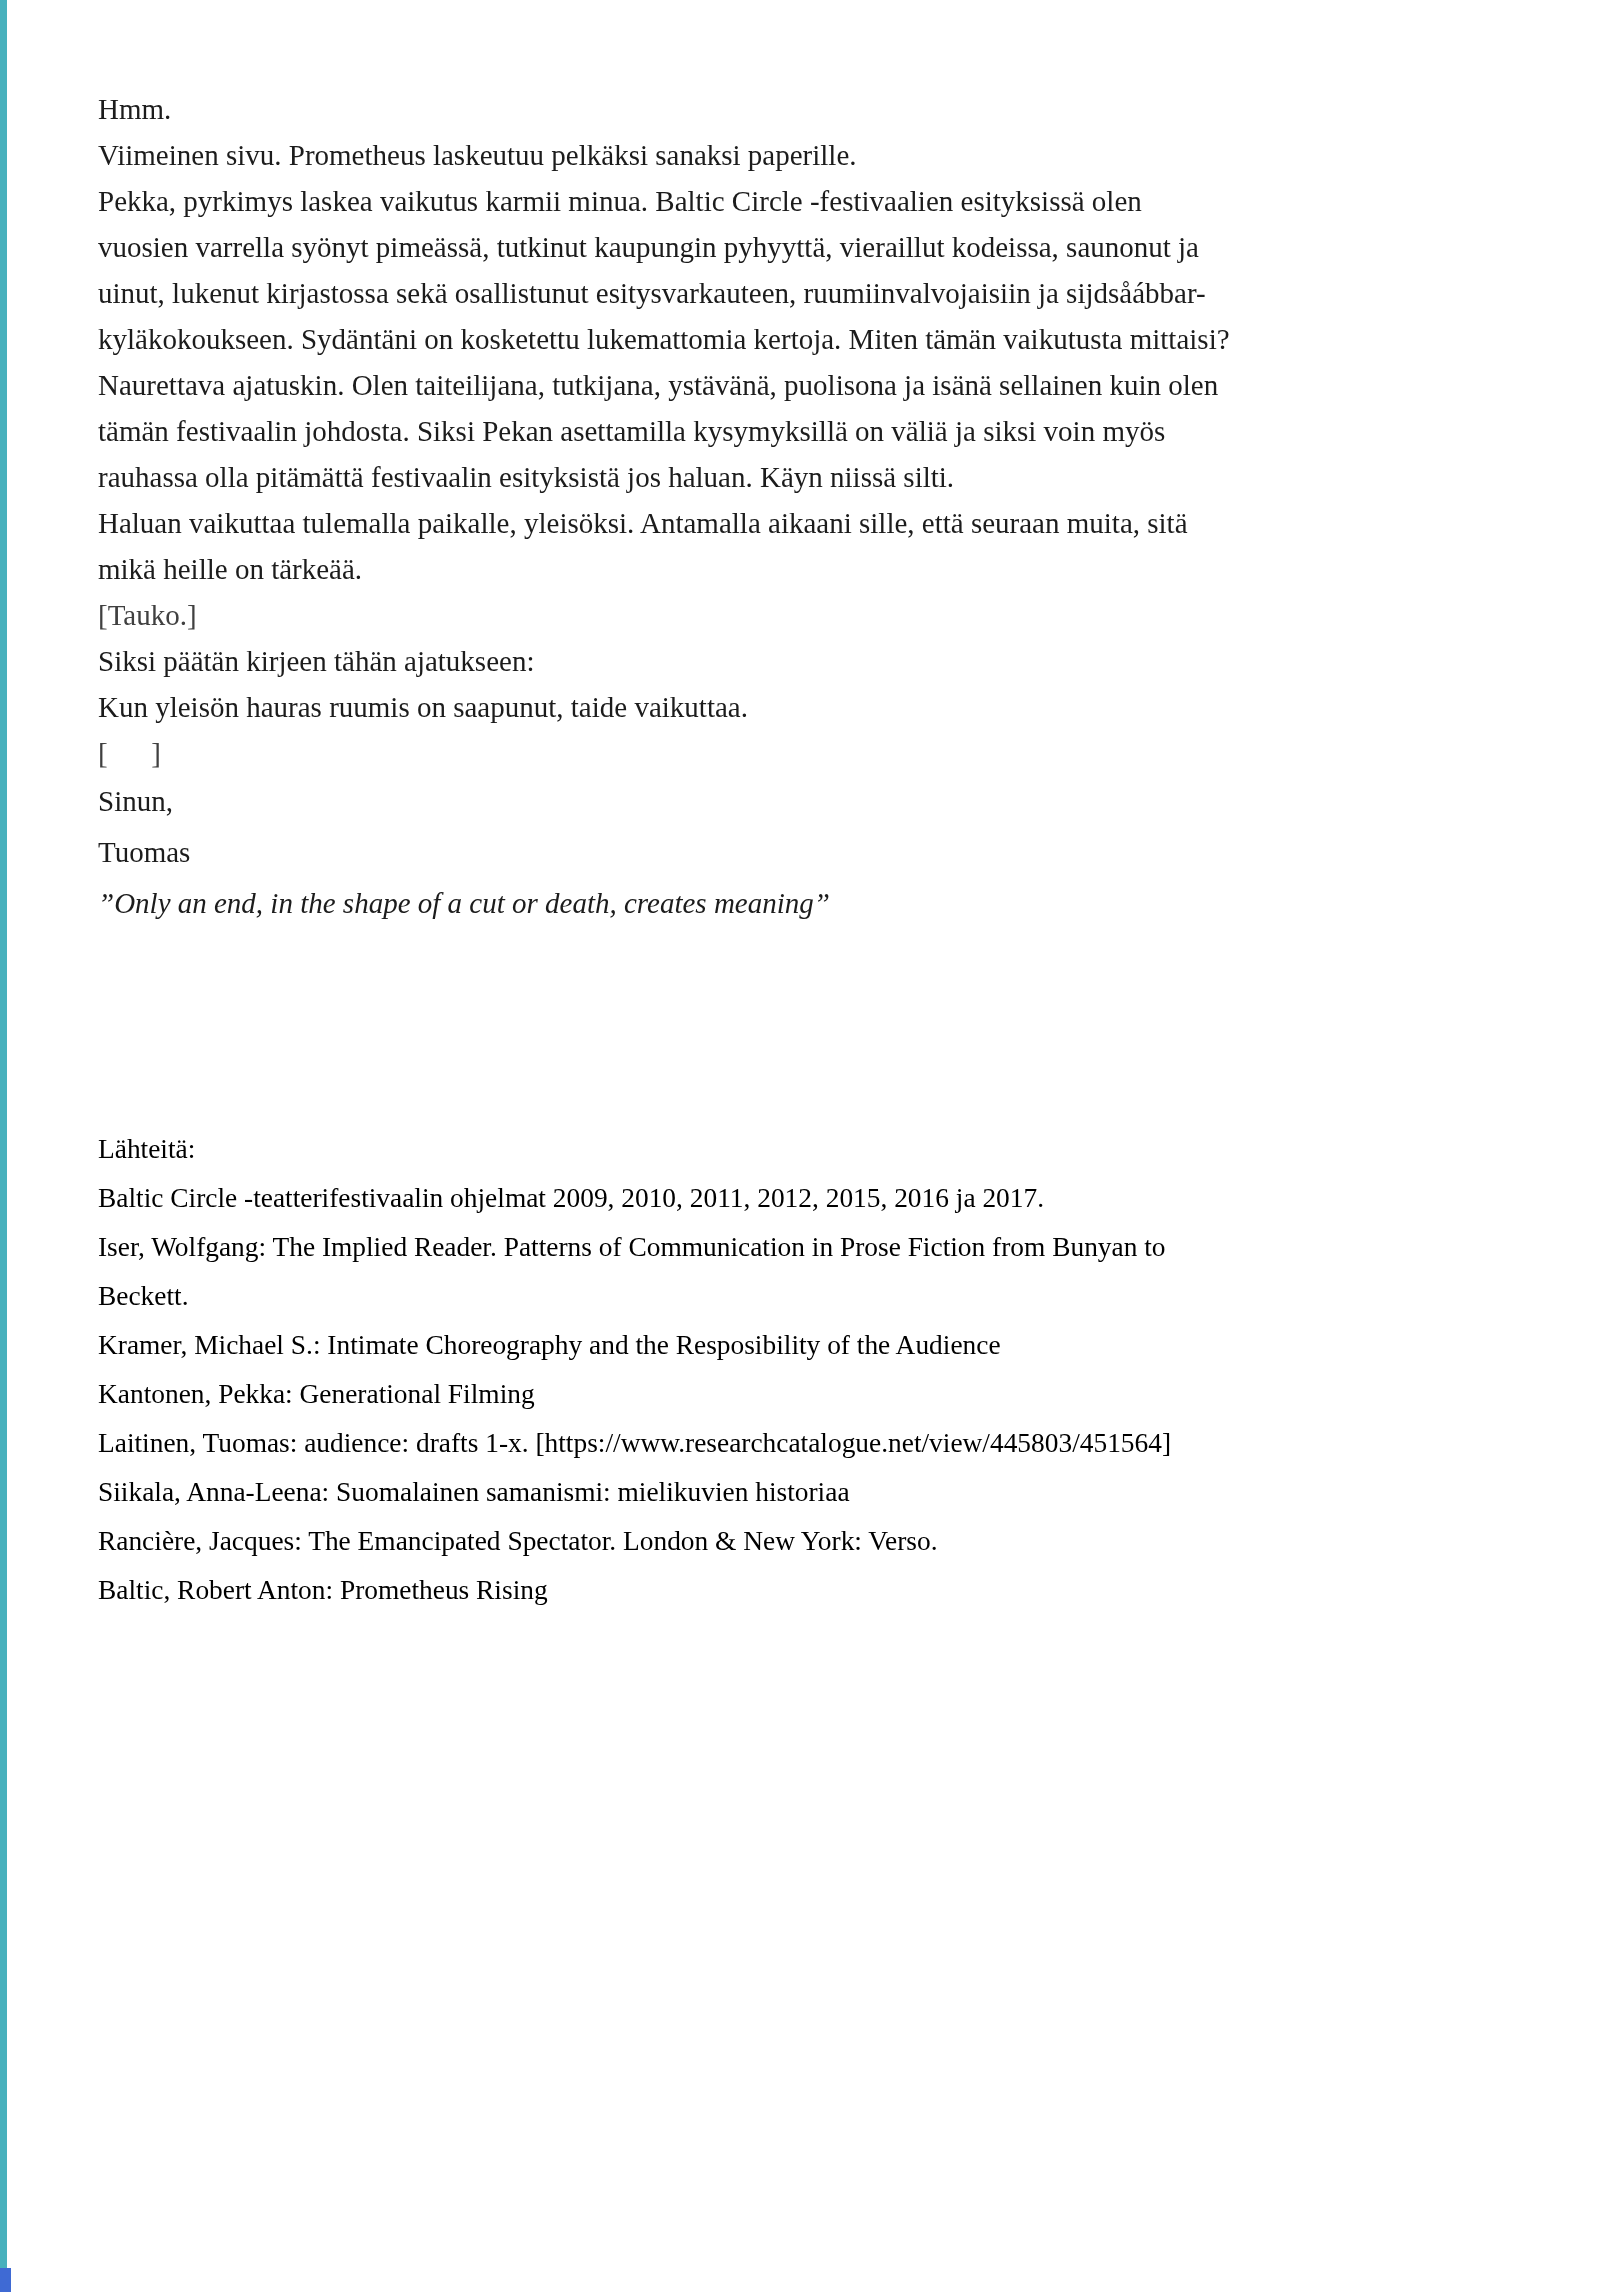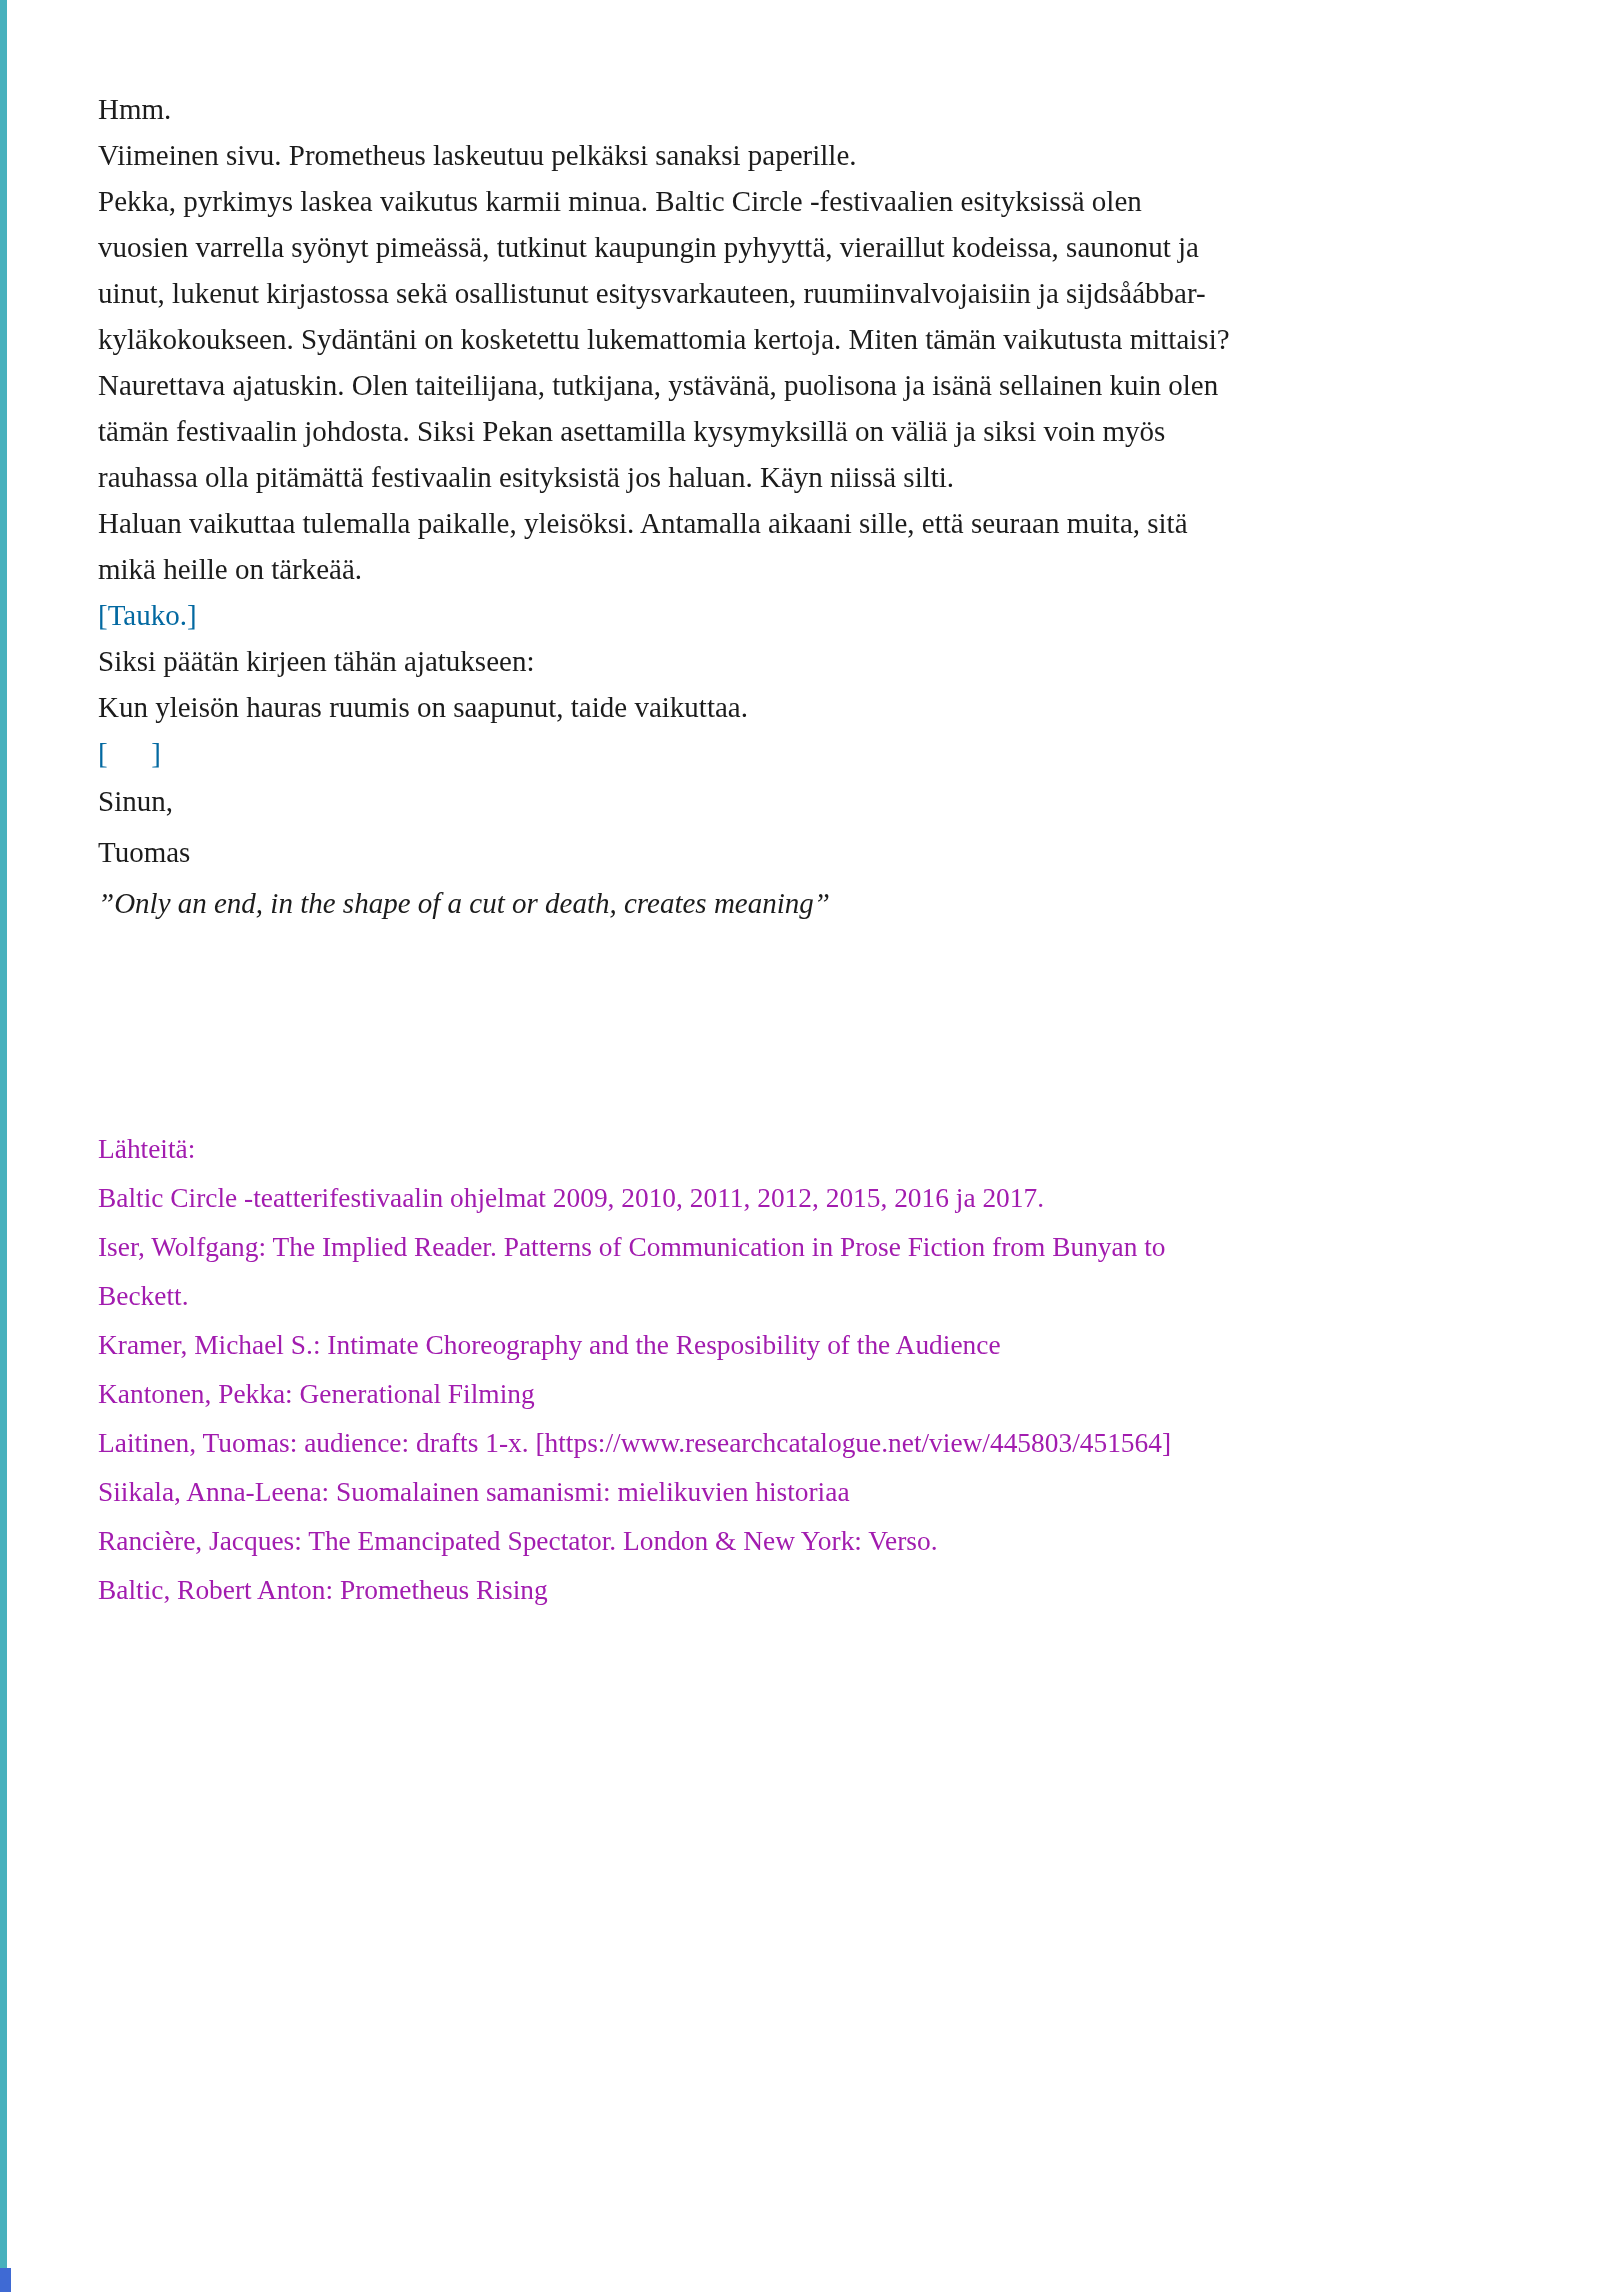--- a/index.html
+++ b/index.html
@@ -47,35 +47,35 @@
   .p-viimeinen { margin-bottom: 59px; }
   .p-pekka     { margin-bottom: 86px; }
   .p-haluan    { margin-bottom: 90px; }
   .p-tauko     { margin-bottom: 103px; }
   .p-siksi     { margin-bottom: 51px; }
   .p-yleiso    { margin-bottom: 54px; }
   .p-kun       { margin-bottom: 54px; }
   .p-bracket   { margin-bottom: 54px; }
 
   .red-mark {
-    color: #0369a1;
+    color: #404040;
     white-space: pre;
   }
   .signature-block {
     line-height: 51px;
     margin-bottom: 196px;
   }
   .signature-block p { margin: 0; }
   .quote-line {
     font-style: italic;
   }
   .sources {
     font-size: 27.4px;
     line-height: 49px;
-    color: #a21caf;
+    color: #000000;
   }
   .sources p { margin: 0; }
 </style>
 </head>
 <body>
 
 <div class="page">
 
   <div class="accent-bar"></div>
   <div class="accent-bar-blue"></div>

